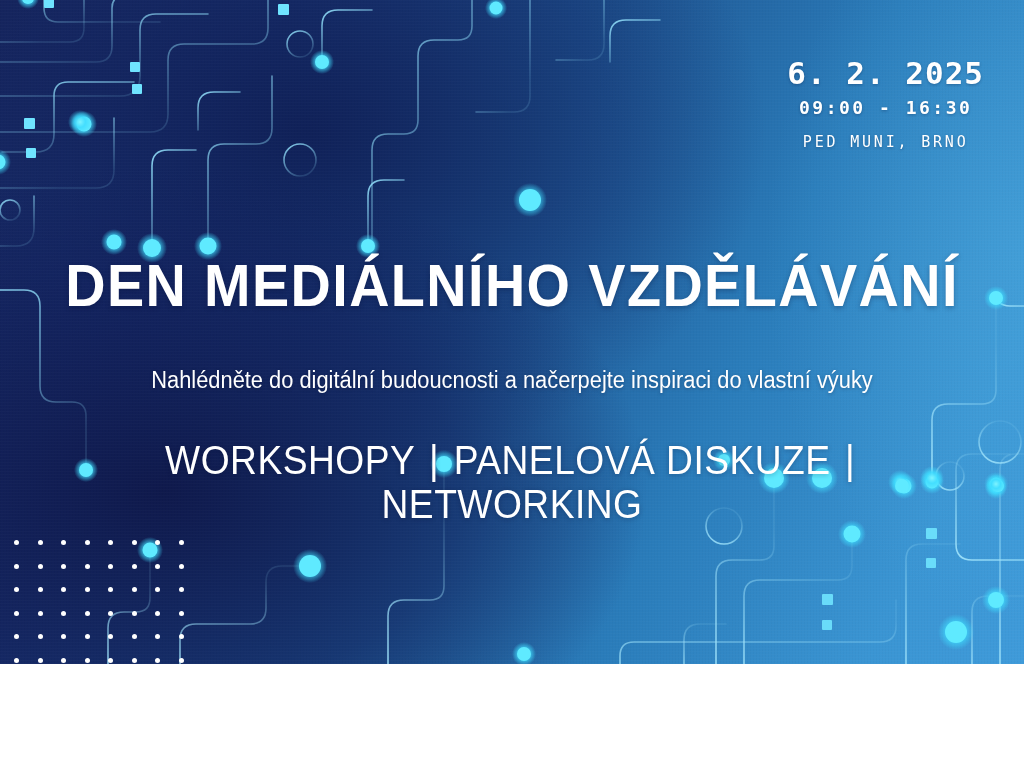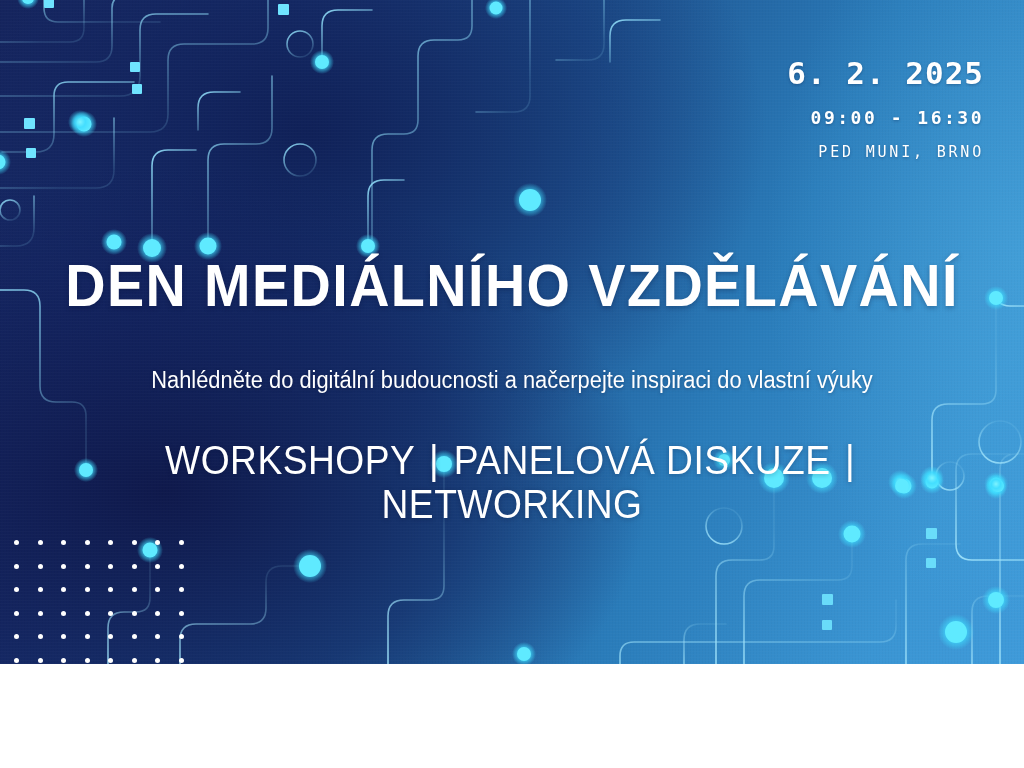--- a/index.html
+++ b/index.html
@@ -44,32 +44,32 @@
   }
   .dotgrid i {
     position:absolute;
     width:5px; height:5px; border-radius:50%;
     background:#ffffff;
   }
 
   
   .meta {
     position:absolute; right:40px; top:58px;
-    text-align:right; color:#ffffff;
+    text-align:center; color:#ffffff;
   }
   .meta .date {
     font-family:"DejaVu Sans Mono", monospace;
     font-weight:bold; font-size:31px; line-height:1;
     letter-spacing:1px;
     text-shadow:0 1px 3px rgba(0,20,60,.30);
   }
   .meta .time {
     font-family:"DejaVu Sans Mono", monospace;
     font-weight:bold; font-size:18px; line-height:1;
-    letter-spacing:2.5px; margin-top:20px;
+    letter-spacing:2.5px; margin-top:10px;
     text-shadow:0 1px 3px rgba(0,20,60,.30);
   }
   .meta .place {
     font-family:"DejaVu Sans Mono", monospace;
     font-size:15px; line-height:1;
     letter-spacing:2.8px; margin-top:18px;
     text-shadow:0 1px 3px rgba(0,20,60,.30);
   }
 
   .headline {

